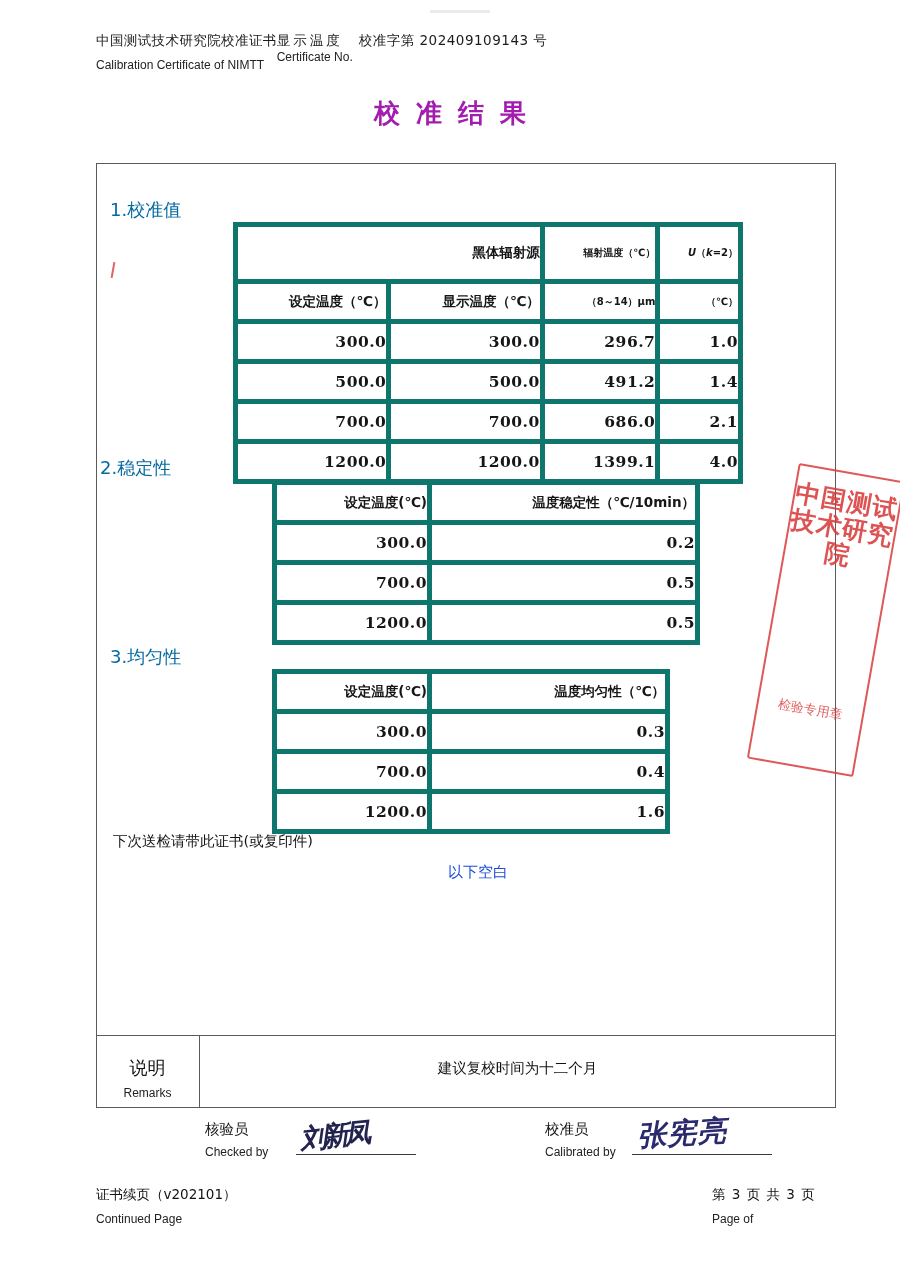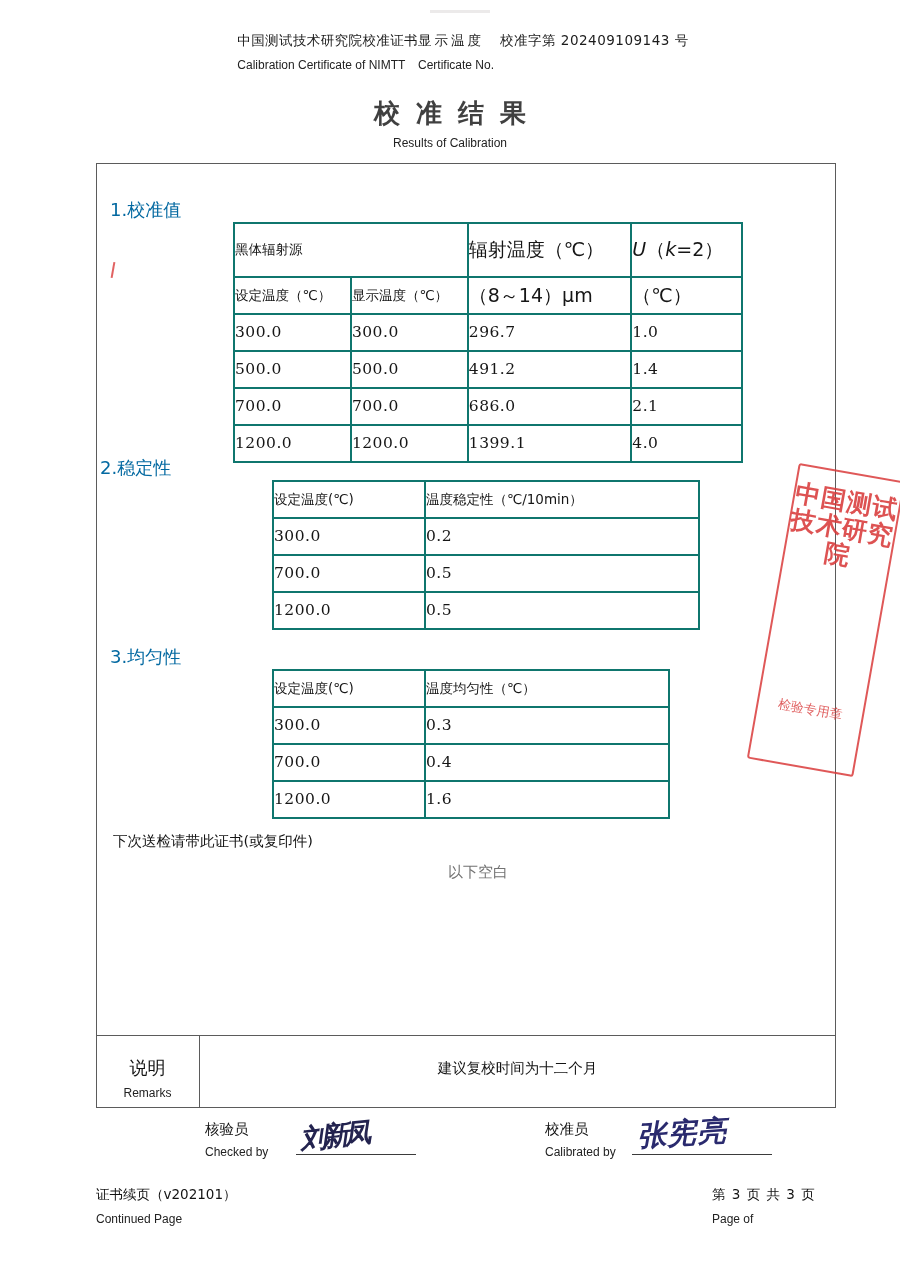--- a/index.html
+++ b/index.html
@@ -22,21 +22,21 @@
     box-sizing: border-box;
   }
 
   
   .hdr {
     position: absolute;
     top: 32px;
     left: 96px;
     width: 740px;
     display: flex;
-    justify-content: center;
+    justify-content: flex-start;
     align-items: flex-start;
   }
   .hdr-left-cn {
     font-family: "DejaVu Sans", sans-serif;
     font-size: 13.5px;
     letter-spacing: 0.4px;
     color: #1b1b1b;
   }
   .hdr-left-en {
     font-family: "Liberation Sans", sans-serif;
@@ -52,37 +52,36 @@
     font-family: "DejaVu Sans", sans-serif;
     font-size: 13.5px;
     color: #1b1b1b;
     white-space: nowrap;
   }
   .hdr-right-line1 .label { letter-spacing: 3px; }
   .hdr-right-line1 .val { margin-left: 16px; letter-spacing: 0.5px; }
   .hdr-right-en {
     font-family: "Liberation Sans", sans-serif;
     font-size: 12px;
-    margin-top: 8px;
     color: #222;
   }
 
   
   .title-cn {
     position: absolute;
     top: 96px;
     left: 0;
     width: 900px;
     text-align: center;
     font-family: "DejaVu Sans", sans-serif;
     font-size: 26px;
     font-weight: bold;
     letter-spacing: 16px;
     text-indent: 16px;
-    color: #404040;
+    color: #a21caf;
   }
   .title-en {
     position: absolute;
     top: 136px;
     left: 0;
     width: 900px;
     text-align: center;
     font-family: "Liberation Sans", sans-serif;
     font-size: 12px;
     color: #222;
@@ -112,32 +111,32 @@
 
   
   table.grid {
     position: absolute;
     border-collapse: collapse;
     font-family: "DejaVu Serif", serif;
     color: #161616;
     background: transparent;
   }
   table.grid td, table.grid th {
-    border: 2px solid #0f766e;
-    text-align: left;
-    font-weight: normal;
+    border: 5px solid #0f766e;
+    text-align: right;
+    font-weight: bold;
     padding: 0;
     line-height: 1.15;
   }
 
   
   #tbl1 { top: 222px; left: 233px; width: 510px; }
   #tbl1 td { height: 35px; font-size: 15px; }
   #tbl1 .hd { font-family: "DejaVu Sans", sans-serif; font-size: 13.5px; }
-  #tbl1 .hd-small { font-size: 19px; }
+  #tbl1 .hd-small { font-size: 10px; }
   #tbl1 .num { font-family: "DejaVu Serif", serif; font-size: 15.5px; letter-spacing: 0.5px; }
   #tbl1 .two-line { height: 52px; }
   .ital { font-style: italic; }
 
   
   #tbl2 { top: 480px; left: 272px; width: 428px; }
   #tbl2 td { height: 35px; font-size: 15px; }
   #tbl2 .hd { font-family: "DejaVu Sans", sans-serif; font-size: 13.5px; }
   #tbl2 .num { font-family: "DejaVu Serif", serif; font-size: 15.5px; letter-spacing: 0.5px; }
 
@@ -155,21 +154,21 @@
     font-family: "DejaVu Sans", sans-serif;
     font-size: 14.5px;
     color: #131313;
   }
   .note-blank {
     position: absolute;
     top: 863px;
     left: 448px;
     font-family: Liberation Sans, sans-serif;
     font-size: 15px;
-    color: #737373;
+    color: #1d4ed8;
   }
 
   
   .remarks-sep {
     position: absolute;
     top: 1035px;
     left: 96px;
     width: 740px;
     height: 1px;
     background: #5b5b5b;
@@ -363,21 +362,20 @@
     </div>
     <div class="hdr-right">
       <div class="hdr-right-line1">
         <span class="label">显示温度</span><span class="val">校准字第 202409109143 号</span>
       </div>
       <div class="hdr-right-en">Certificate No.</div>
     </div>
   </div>
 
   <div class="title-cn">校准结果</div>
-  <div class="title-en">Results of Calibration</div>
 
   <div class="frame"></div>
 
   <div class="sec-label" id="sec1">1.校准值</div>
 
   <table class="grid" id="tbl1">
     <tbody>
         <tr>
       <td class="hd" colspan="2">黑体辐射源</td>
       <td class="hd hd-small two-line" rowspan="1">

